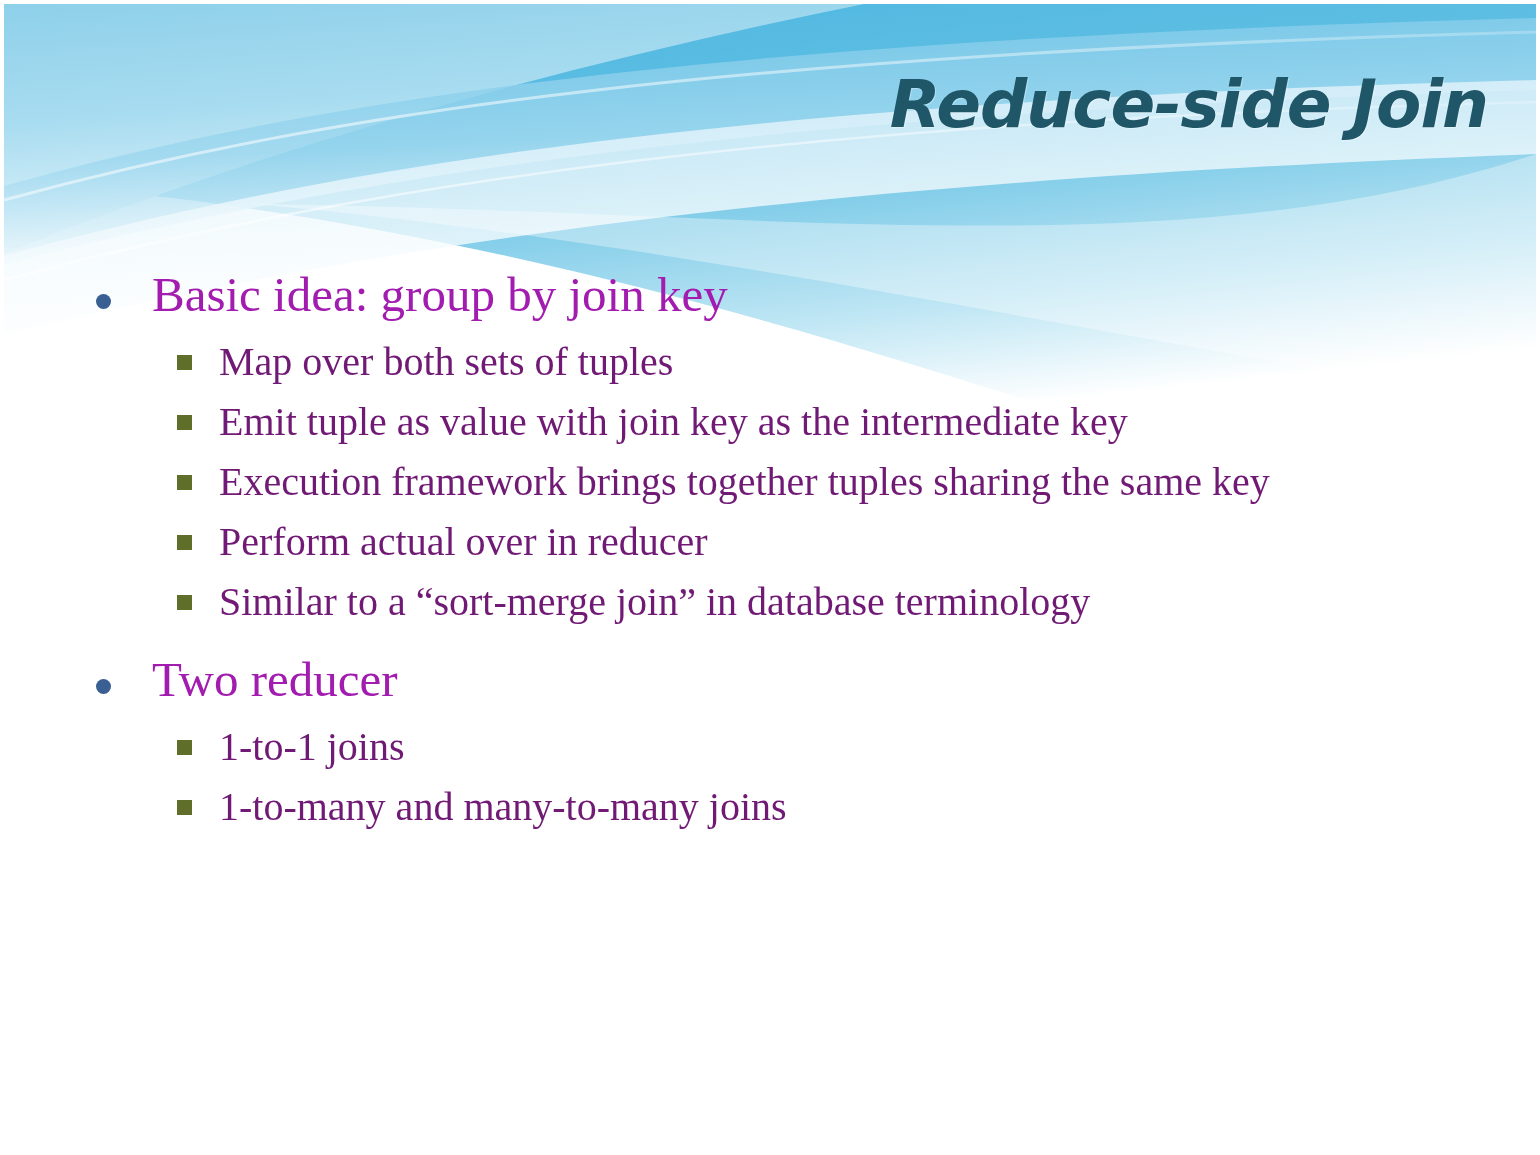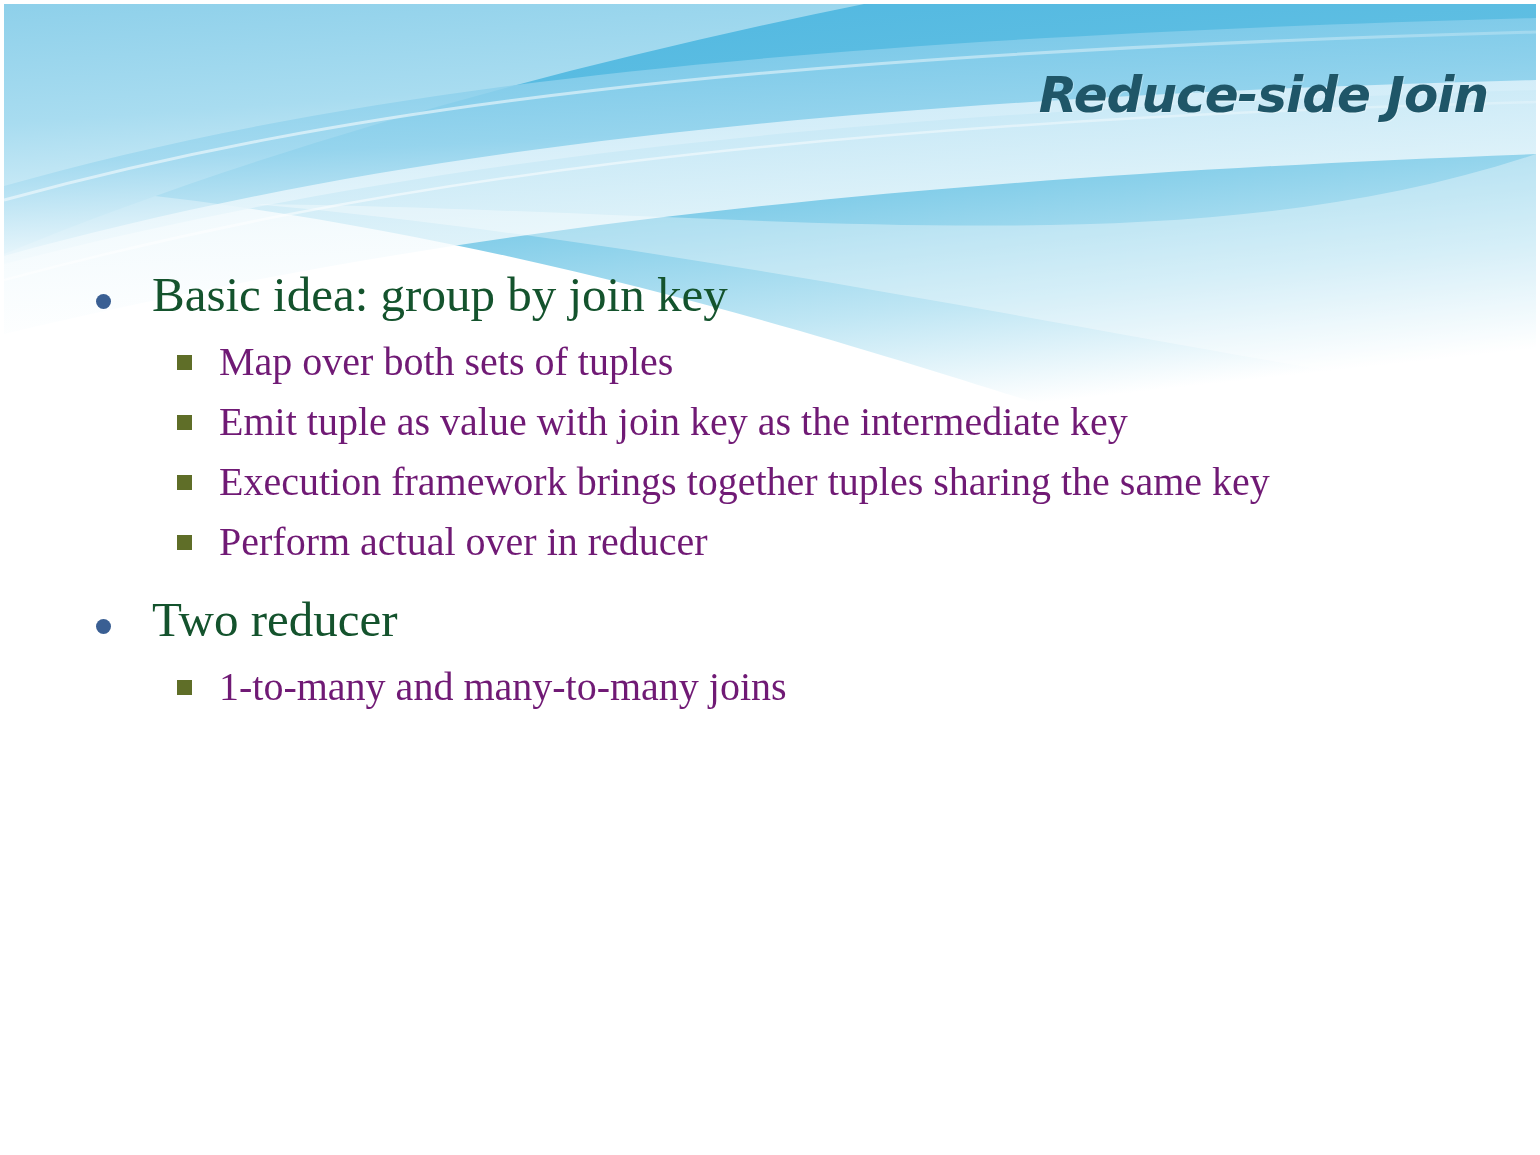--- a/index.html
+++ b/index.html
@@ -38,42 +38,42 @@
     width: 100%;
     height: 100%;
   }
 
   
   .slide-title {
     position: absolute;
     right: 52px;
     top: 66px;
     font-family: "DejaVu Sans", "Liberation Sans", sans-serif;
-    font-size: 50px;
+    font-size: 66px;
     font-weight: bold;
     font-style: italic;
     letter-spacing: -1px;
     color: #1f5668;
     white-space: nowrap;
     text-shadow: 1px 1px 0 rgba(255,255,255,0.30);
   }
 
   
   .content {
     position: absolute;
     left: 0;
     top: 268px;
     width: 1540px;
   }
 
   .lvl1 {
     position: relative;
     padding-left: 152px;
     margin-bottom: 2px;
-    color: #14532d;
+    color: #a21caf;
     font-size: 49px;
     line-height: 1.12;
   }
   .lvl1 .dot {
     position: absolute;
     left: 96px;
     top: 26px;
     width: 15px;
     height: 15px;
     border-radius: 50%;
@@ -179,30 +179,38 @@
     <div class="lvl2 green">
       <span class="sq"></span>
       <span>Execution framework brings together tuples sharing the same key</span>
     </div>
 
     <div class="lvl2 red">
       <span class="sq"></span>
       <span>Perform actual over in reducer</span>
     </div>
 
+    <div class="lvl2 green">
+      <span class="sq"></span>
+      <span>Similar to a “sort-merge join” in database terminology</span>
+    </div>
 
     <div class="gap-md"></div>
 
     <div class="lvl1">
       <span class="dot"></span>
       <span>Two reducer</span>
     </div>
 
     <div class="gap-sm"></div>
 
+    <div class="lvl2 green">
+      <span class="sq"></span>
+      <span>1-to-1 joins</span>
+    </div>
 
     <div class="lvl2 green">
       <span class="sq"></span>
       <span>1-to-many and many-to-many joins</span>
     </div>
 
   </div>
 </div>
 
 </body></html>

